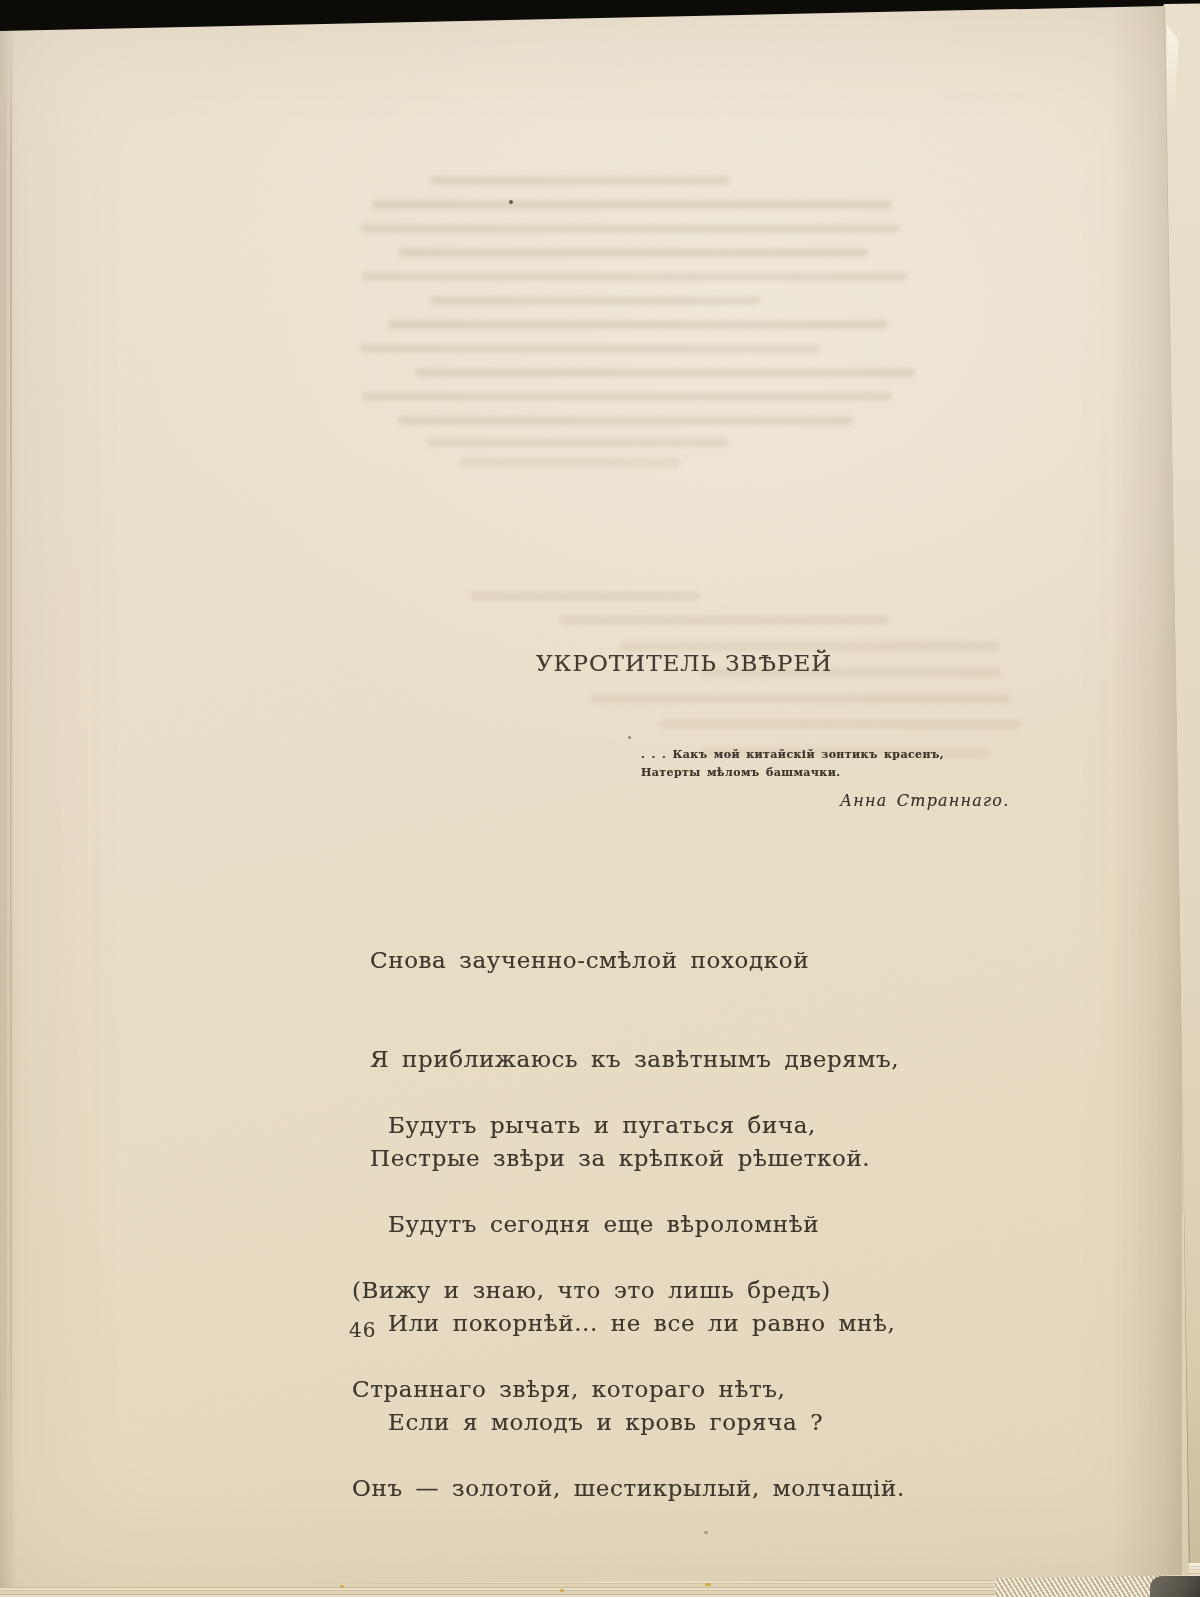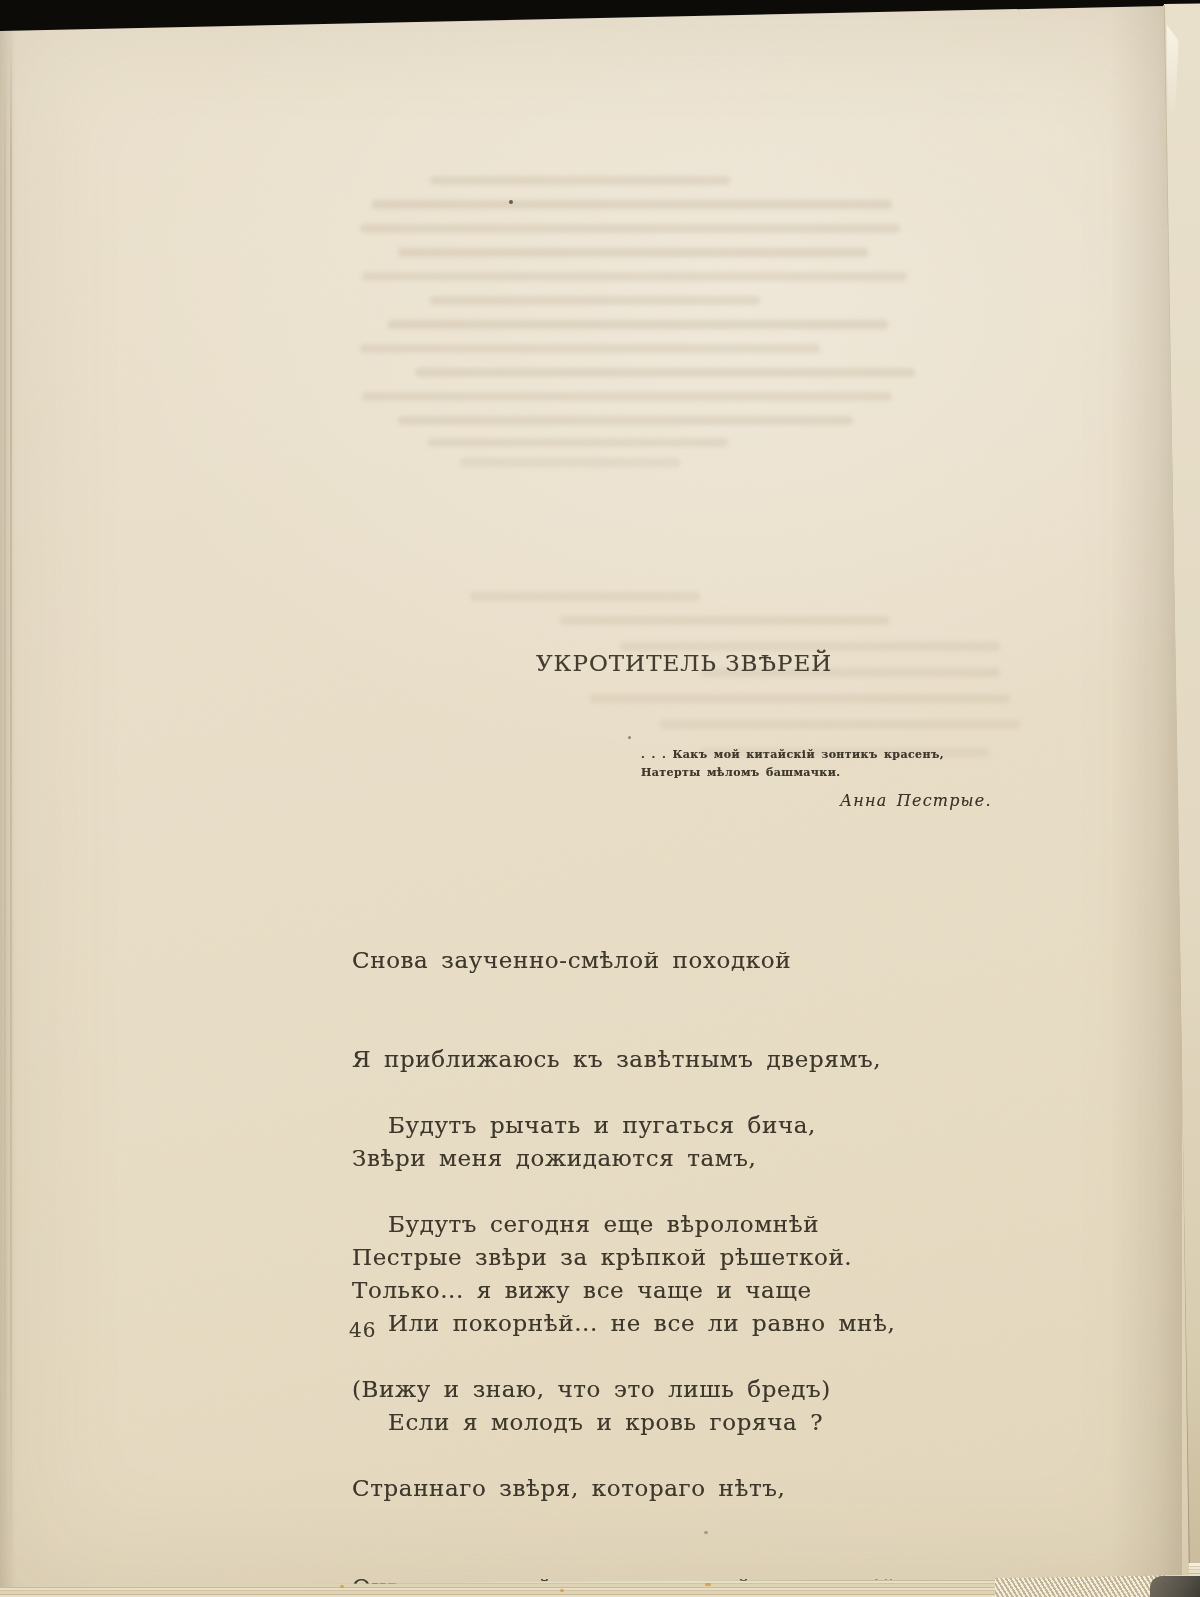--- a/index.html
+++ b/index.html
@@ -104,21 +104,21 @@
   }
   .attribution{
     position:absolute;left:840px;top:791px;
     font-size:16px;font-style:italic;letter-spacing:1.2px;
     word-spacing:3px;color:#3a332a;
   }
   .stanza{
     position:absolute;left:352px;
     font-size:23px;line-height:33px;letter-spacing:.6px;word-spacing:5px;
   }
-  .stanza.s1{top:878px;}
+  .stanza.s1{top:878px;margin-left:18px;}
   .stanza.s2{top:1043px;margin-left:36px;}
   .stanza.s3{top:1208px;}
   .page-number{
     position:absolute;left:349px;top:1318px;
     font-size:20px;letter-spacing:1px;color:#443c2e;
   }
 
   .grain{position:absolute;inset:0;mix-blend-mode:multiply;opacity:.6;pointer-events:none;}
 </style>
 </head>
@@ -171,38 +171,36 @@
   <div class="speck" style="left:509px;top:200px;width:4px;height:4px;"></div>
   <div class="speck" style="left:628px;top:736px;width:3px;height:3px;opacity:.7;"></div>
   <div class="speck" style="left:704px;top:1531px;width:4px;height:3px;opacity:.5;"></div>
 
   <div class="title print">УКРОТИТЕЛЬ ЗВѢРЕЙ</div>
 
   <div class="epigraph">
     <div class="print">. . . Какъ мой китайскій зонтикъ красенъ,</div>
     <div class="print">Натерты мѣломъ башмачки.</div>
   </div>
-  <div class="attribution print">Анна Пестрые.</div>
+  <div class="attribution print">Анна Страннаго.</div>
 
   <div class="stanza s1 print">
     <div>Снова заученно-смѣлой походкой</div>
     <div>Я приближаюсь къ завѣтнымъ дверямъ,</div>
-    <div>Звѣри меня дожидаются тамъ,</div>
     <div>Пестрые звѣри за крѣпкой рѣшеткой.</div>
   </div>
 
   <div class="stanza s2 print">
     <div>Будутъ рычать и пугаться бича,</div>
     <div>Будутъ сегодня еще вѣроломнѣй</div>
     <div>Или покорнѣй... не все ли равно мнѣ,</div>
     <div>Если я молодъ и кровь горяча ?</div>
   </div>
 
   <div class="stanza s3 print">
-    <div>Только... я вижу все чаще и чаще</div>
     <div>(Вижу и знаю, что это лишь бредъ)</div>
     <div>Страннаго звѣря, котораго нѣтъ,</div>
     <div>Онъ — золотой, шестикрылый, молчащій.</div>
   </div>
 
   <div class="page-number print">46</div>
 
   <svg class="grain" width="1200" height="1597">
     <filter id="grainF">
       <feTurbulence type="fractalNoise" baseFrequency="0.75" numOctaves="2" stitchTiles="stitch"></feTurbulence>

